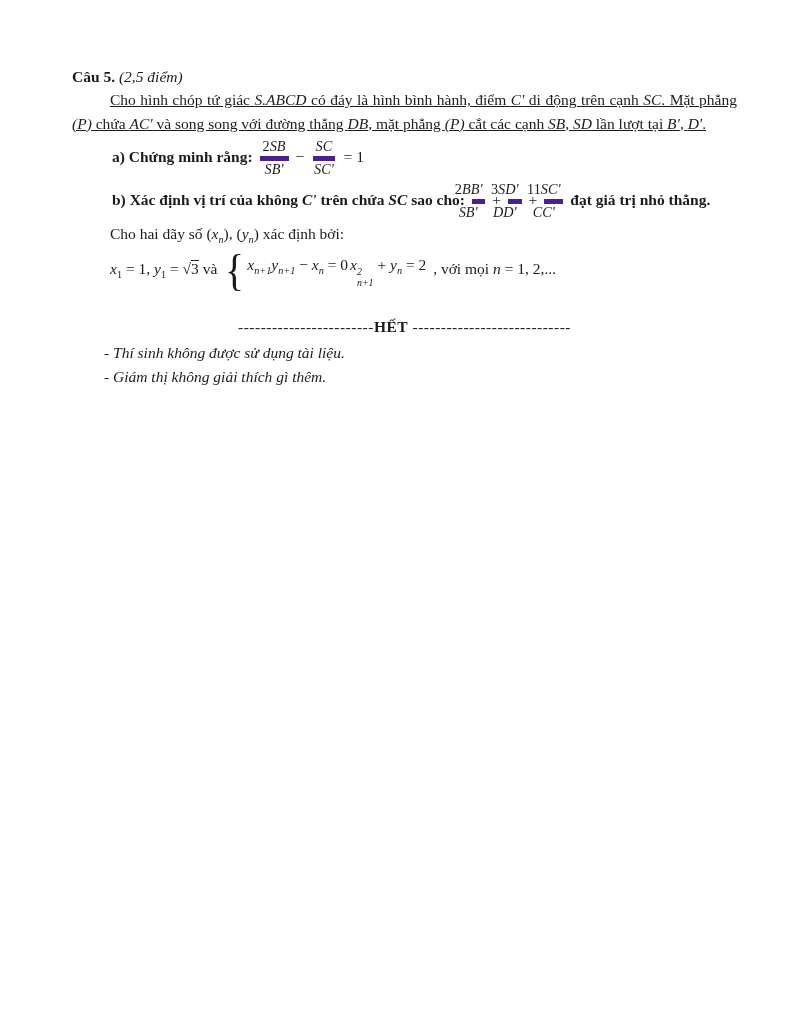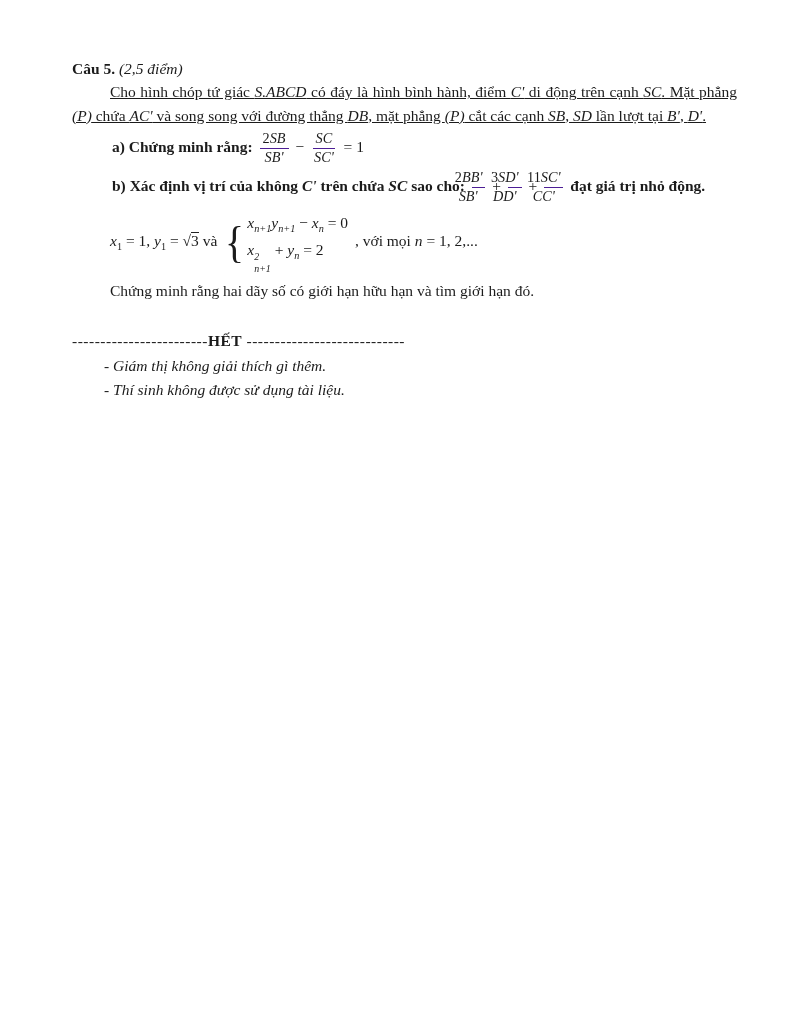--- a/index.html
+++ b/index.html
@@ -14,45 +14,45 @@
   
   .rs-b  { font-weight:700; }
   .rs-i  { font-style:italic; }
   .rs-bi { font-weight:700; font-style:italic; }
   .rs-sub  { font-size:66%; vertical-align:-0.35em; }
   .rs-isub { font-size:66%; vertical-align:-0.35em; font-style:italic; }
 
   
   .frac { display:inline-flex; flex-direction:column; align-items:center;
           vertical-align:middle; margin:0 3px; font-size:0.92em; line-height:1.25; }
-  .frac .num { border-bottom:1px solid #4c1d95; padding:0 3px; }
+  .frac .num { border-bottom:5px solid #4c1d95; padding:0 3px; }
   .frac .den { padding:0 3px; }
 
   
   .sqrt { white-space:nowrap; }
   .sqrt .under { display:inline-block; border-top:1px solid #222; line-height:1.05; }
 
   
   .ss { display:inline-flex; flex-direction:column; align-items:flex-start;
         font-size:64%; line-height:1.15; vertical-align:-0.55em; font-style:italic; }
 
   
   .cases { display:inline-flex; align-items:center; vertical-align:middle; margin:0 3px; }
   .cases .brace { font-size:44px; line-height:0.85; font-weight:400; margin-right:2px;
                   transform:scaleX(0.9); }
-  .cases-col { display:inline-flex; flex-direction:column; gap:2px; }
+  .cases-col { display:inline-flex; flex-direction:row; gap:2px; }
 
-  .q-header { margin-top:10px; }
+  .q-header { margin-top:18px; }
   .statement { text-indent:38px; text-align:justify;text-decoration:underline; }
   .item { margin-left:40px; margin-top:3px; }
   .item-b { text-align:justify; padding-left:20px; text-indent:-20px; }
   .sub-block { margin-left:38px; }
   .math-line { margin:5px 0 5px 38px; }
   .conclusion { margin-top:4px; }
-  .end-line { margin-top:26px; letter-spacing:0.5px; }
+  .end-line { text-align:center; margin-top:26px; letter-spacing:0.5px; }
   .notes { margin-left:32px; margin-top:2px; line-height:1.55; }
 </style>
 </head>
 <body>
 
 <div class="page">
 
   <section>
     <div class="q-header"><span class="rs-b">Câu 5. </span><span class="rs-i">(2,5 điểm)</span></div>
     <p class="statement"><span>Cho hình chóp tứ giác </span><span class="rs-i">S.ABCD</span><span> có đáy là hình bình hành, điểm </span><span class="rs-i">C'</span><span> di động trên cạnh </span><span class="rs-i">SC</span><span>. Mặt phẳng </span><span class="rs-i">(P)</span><span> chứa </span><span class="rs-i">AC'</span><span> và song song với đường thẳng </span><span class="rs-i">DB</span><span>, mặt phẳng </span><span class="rs-i">(P)</span><span> cắt các cạnh </span><span class="rs-i">SB</span><span>, </span><span class="rs-i">SD</span><span> lần lượt tại </span><span class="rs-i">B'</span><span>, </span><span class="rs-i">D'</span><span>.</span></p>
@@ -65,37 +65,37 @@
         </span><span> = 1</span></div>
     <div class="item item-b"><span class="rs-b">b) Xác định vị trí của không </span><span class="rs-bi">C'</span><span class="rs-b"> trên chứa </span><span class="rs-bi">SC</span><span class="rs-b"> sao cho: </span><span class="frac">
           <span class="num"><span>2</span><span class="rs-i">BB'</span></span>
           <span class="den"><span class="rs-i">SB'</span></span>
         </span><span> + </span><span class="frac">
           <span class="num"><span>3</span><span class="rs-i">SD'</span></span>
           <span class="den"><span class="rs-i">DD'</span></span>
         </span><span> + </span><span class="frac">
           <span class="num"><span>11</span><span class="rs-i">SC'</span></span>
           <span class="den"><span class="rs-i">CC'</span></span>
-        </span><span class="rs-b"> đạt giá trị nhỏ động.</span></div>
+        </span><span class="rs-b"> đạt giá trị nhỏ thẳng.</span></div>
   </section>
 
   <section>
+    <div class="sub-block"><span>Cho hai dãy số </span><span>(</span><span class="rs-i">x</span><span class="rs-isub">n</span><span>)</span><span>, </span><span>(</span><span class="rs-i">y</span><span class="rs-isub">n</span><span>)</span><span> xác định bởi:</span></div>
     <div class="math-line"><span class="rs-i">x</span><span class="rs-sub">1</span><span> = 1, </span><span class="rs-i">y</span><span class="rs-sub">1</span><span> = </span><span class="sqrt"><span class="rad">√</span><span class="under">3</span></span><span>  và  </span><span class="cases">
           <span class="brace">{</span>
           <span class="cases-col">
             <span class="cases-line"><span class="rs-i">x</span><span class="rs-isub">n+1</span><span class="rs-i">y</span><span class="rs-isub">n+1</span><span> − </span><span class="rs-i">x</span><span class="rs-isub">n</span><span> = 0</span></span>
             <span class="cases-line"><span class="rs-i">x</span><span class="ss">
                 <span>2</span>
                 <span>n+1</span>
               </span><span> + </span><span class="rs-i">y</span><span class="rs-isub">n</span><span> = 2</span></span>
           </span>
         </span><span> , với mọi </span><span class="rs-i">n</span><span> = 1, 2,...</span></div>
-    <div class="sub-block conclusion"><span>Chứng minh rằng hai dãy số có giới hạn hữu hạn và tìm giới hạn đó.</span></div>
   </section>
 
   <div class="end-line"><span>------------------------</span><span class="rs-b">HẾT</span><span> ----------------------------</span></div>
 
   <div class="notes">
+    <div><span class="rs-i">- Thí sinh không được sử dụng tài liệu.</span></div>
     <div><span class="rs-i">- Giám thị không giải thích gì thêm.</span></div>
-    <div><span class="rs-i">- Thí sinh không được sử dụng tài liệu.</span></div>
   </div>
 
 </div>
 
 </body></html>

